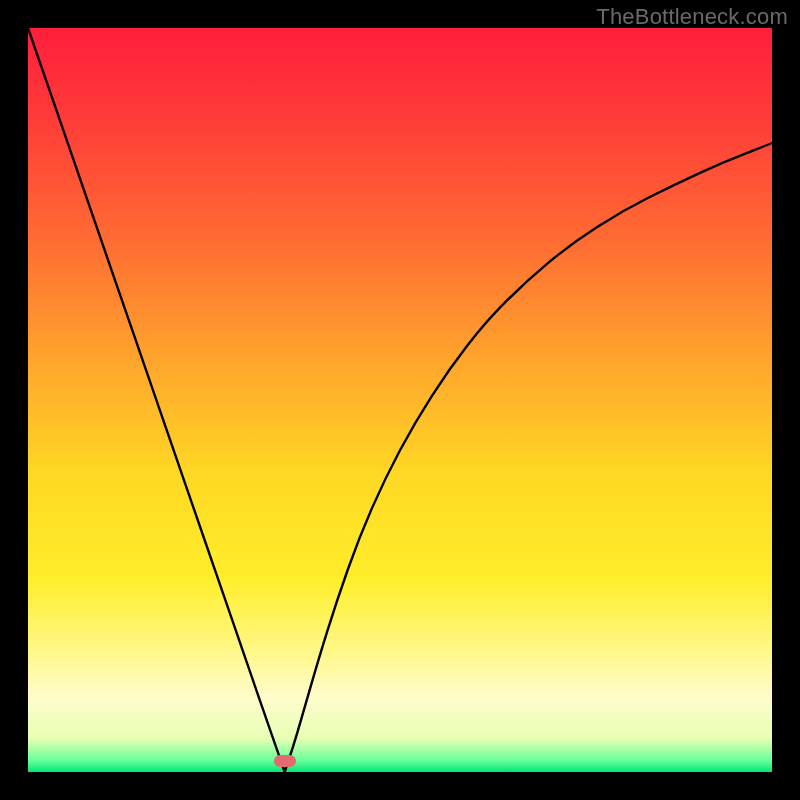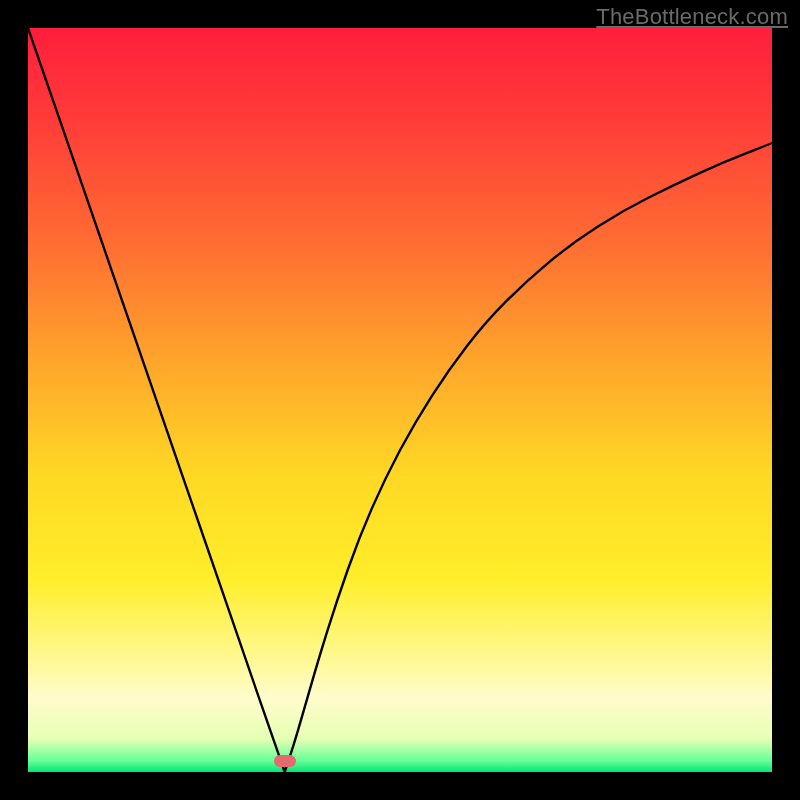--- a/index.html
+++ b/index.html
@@ -21,21 +21,20 @@
   }
   .watermark {
     position: absolute;
     top: 4px;
     right: 12px;
     color: #6a6a6a;
     font-size: 22px;
     font-weight: 400;
     letter-spacing: 0.2px;
     z-index: 10;
-    text-decoration: underline;
   }
   svg.plot {
     position: absolute;
     left: 28px;
     top: 28px;
     width: 744px;
     height: 744px;
     display: block;
   }
   .marker {

